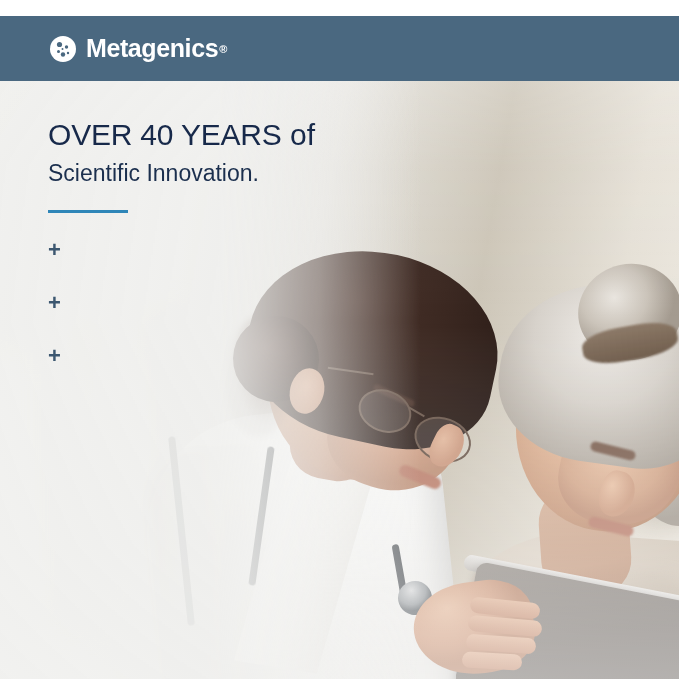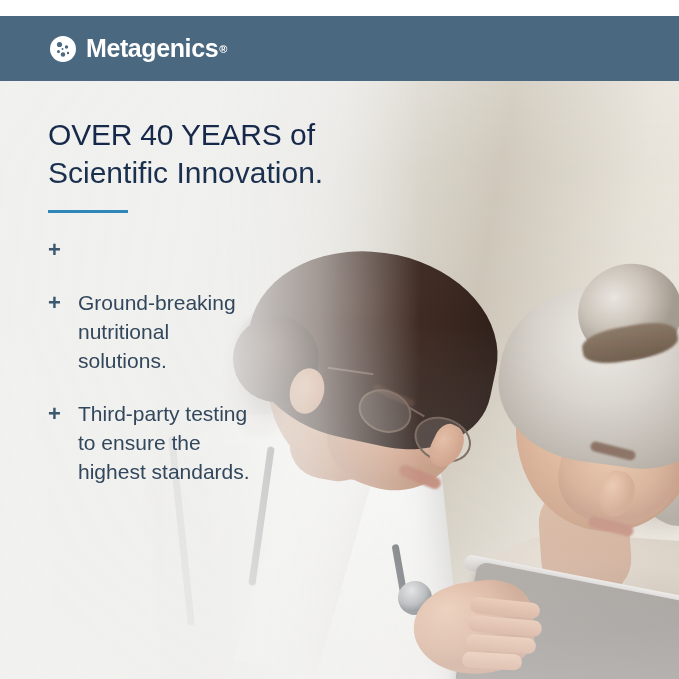--- a/index.html
+++ b/index.html
@@ -352,21 +352,21 @@
     color: #17294a;
     font-size: 30px;
     line-height: 38px;
     margin: 0;
     font-weight: normal;
   }
   .headline .hl-strong { font-weight: normal; letter-spacing: -0.2px; }
   .headline .hl-light  { font-weight: normal; text-align: center; }
   .headline-line2 {
     color: #1b2f4e;
-    font-size: 30px;
+    font-size: 23px;
     line-height: 38px;
     font-weight: normal;
     white-space: nowrap;
   }
   .rule {
     width: 80px; height: 3px;
     background: #2f86b8;
     margin: 18px 0 22px 0;
   }
   .bullets { margin: 0; padding: 0; list-style: none; }
@@ -485,26 +485,20 @@
     </h1>
 
     <div class="rule"></div>
 
     <ul class="bullets">
       <li class="bullet">
         <span class="bullet-mark">+</span>
       </li>
       <li class="bullet">
         <span class="bullet-mark">+</span>
-        <span class="bullet-text">Ground-breaking
-nutritional
-solutions.</span>
       </li>
       <li class="bullet">
         <span class="bullet-mark">+</span>
-        <span class="bullet-text">Third-party testing
-to ensure the
-highest standards.</span>
       </li>
     </ul>
   </div>
 
 </div>
 
 </body></html>

